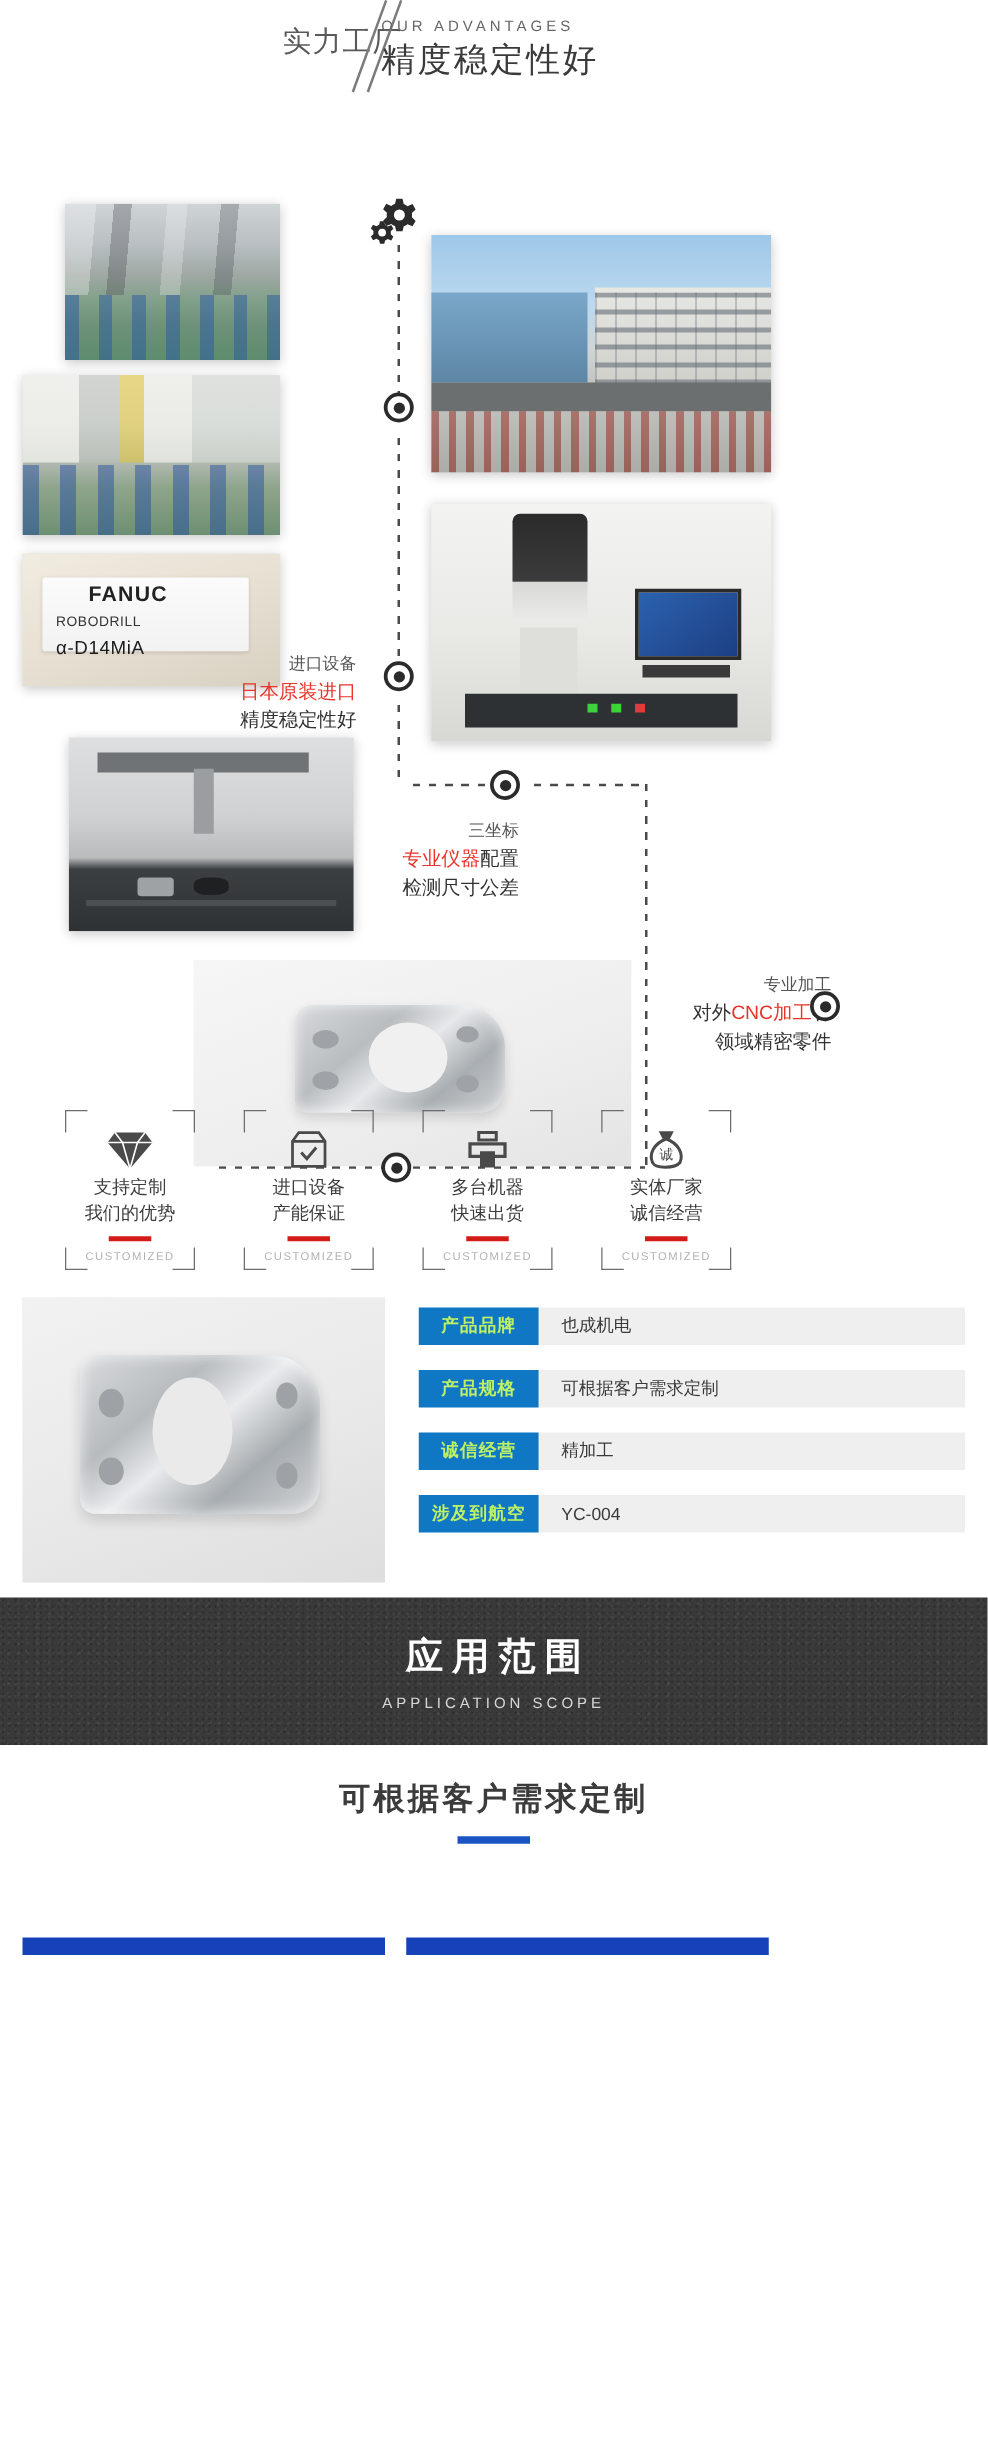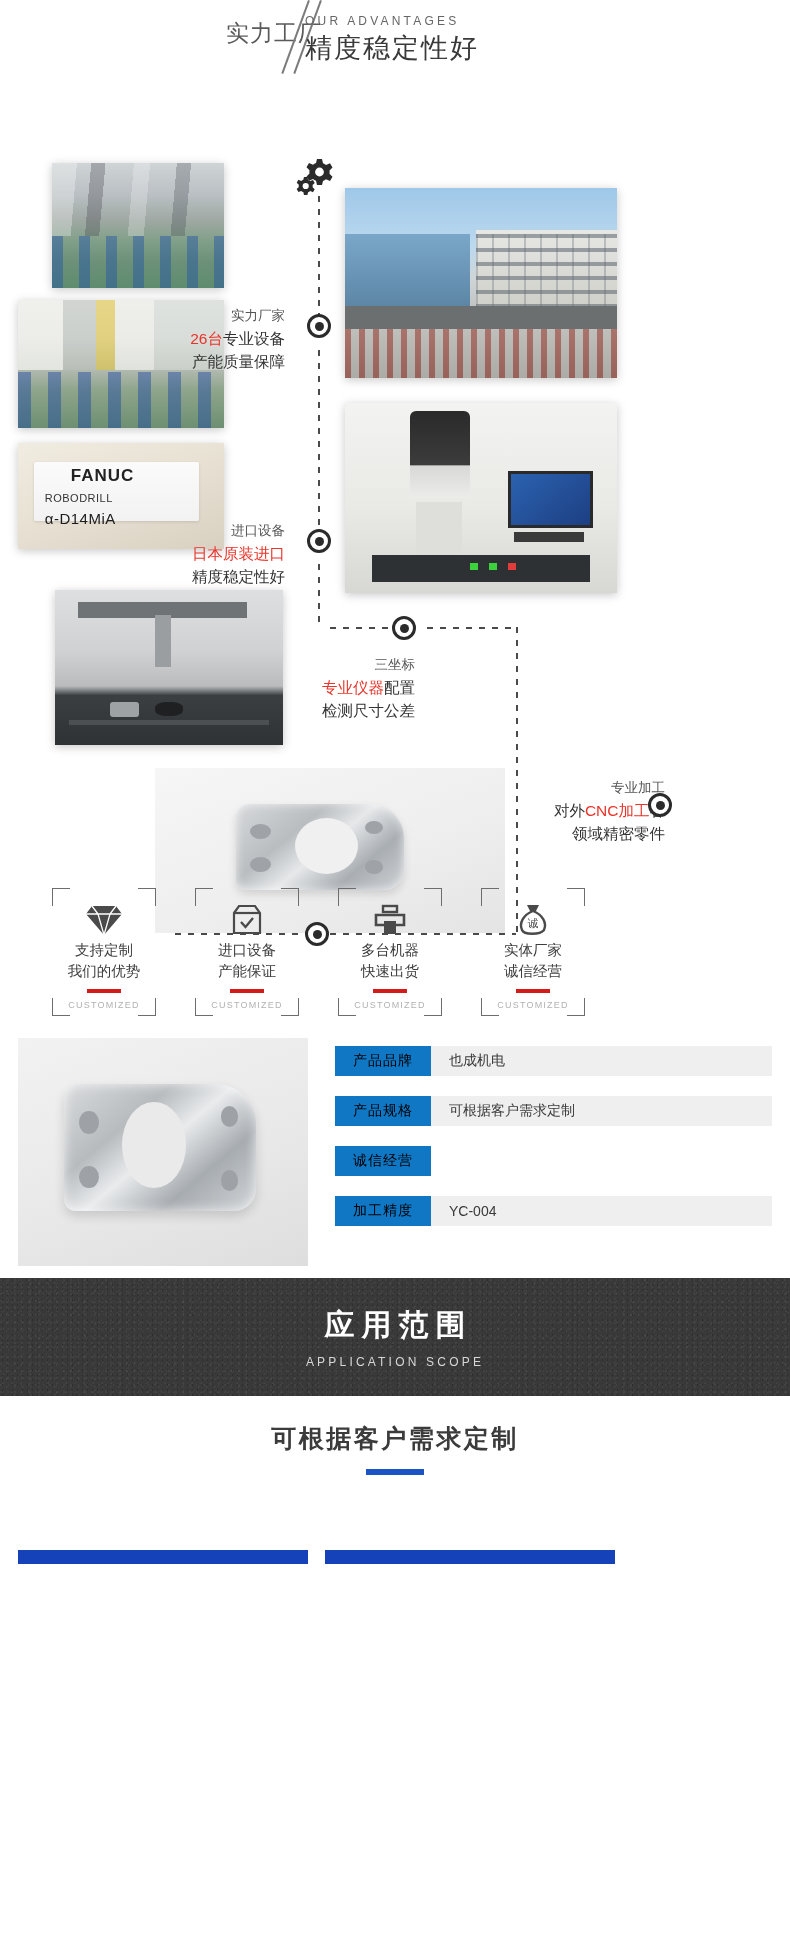--- a/index.html
+++ b/index.html
@@ -165,25 +165,25 @@
     position: absolute;
     left: 335px;
     width: 437px;
     height: 30px;
     display: flex;
     align-items: stretch;
   }
   .spec-k {
     width: 96px;
     background: #1077c4;
-    color: #000000;
+    color: #bef264;
     font-size: 14px;
     letter-spacing: 1px;
     display: flex; align-items: center; justify-content: center;
-    font-weight: 400;
+    font-weight: 700;
   }
   .spec-v {
     flex: 1;
     background: #efefef;
     color: #3a3a3a;
     font-size: 14px;
     display: flex; align-items: center;
     padding-left: 18px;
   }
 
@@ -352,25 +352,20 @@
         background:linear-gradient(140deg,#d7d9db 0%,#b9bdc0 34%,#e6e8ea 52%,#a9aeb2 74%,#cfd2d5 100%);
         border-radius:14px 34px 20px 10px;
         box-shadow:inset 0 0 10px rgba(255,255,255,.7), 0 4px 9px rgba(0,0,0,.13);"></div>
     <div class="pm" style="left:40%; top:30%; width:18%; height:34%; background:#f0f0f0; border-radius:50%;"></div>
     <div class="pm" style="left:27%; top:34%; width:6%; height:9%; background:#9fa3a7; border-radius:50%;"></div>
     <div class="pm" style="left:27%; top:54%; width:6%; height:9%; background:#9fa3a7; border-radius:50%;"></div>
     <div class="pm" style="left:60%; top:32%; width:5%; height:8%; background:#9fa3a7; border-radius:50%;"></div>
     <div class="pm" style="left:60%; top:56%; width:5%; height:8%; background:#9fa3a7; border-radius:50%;"></div>
   </div>
 
-  <div class="tl-label" style="left:170px; top:228px; width:115px;">
-    <div class="t1">实力厂家</div>
-    <div class="t2"><span class="red">26台</span><span>专业设备</span></div>
-    <div class="t3">产能质量保障</div>
-  </div>
 
   <div class="tl-label" style="left:170px; top:443px; width:115px;">
     <div class="t1">进口设备</div>
     <div class="t2"><span class="red">日本原装进口</span><span></span></div>
     <div class="t3">精度稳定性好</div>
   </div>
 
   <div class="tl-label" style="left:300px; top:577px; width:115px;">
     <div class="t1">三坐标</div>
     <div class="t2"><span class="red">专业仪器</span><span>配置</span></div>
@@ -499,23 +494,24 @@
   <div class="spec-row" style="top:18px;">
     <div class="spec-k">产品品牌</div>
     <div class="spec-v">也成机电</div>
   </div>
   <div class="spec-row" style="top:68px;">
     <div class="spec-k">产品规格</div>
     <div class="spec-v">可根据客户需求定制</div>
   </div>
   <div class="spec-row" style="top:118px;">
     <div class="spec-k">诚信经营</div>
+    <div class="spec-v">精加工</div>
   </div>
   <div class="spec-row" style="top:168px;">
-    <div class="spec-k">加工精度</div>
+    <div class="spec-k">涉及到航空</div>
     <div class="spec-v">YC-004</div>
   </div>
 </div>
 
 <div class="dark-band">
   <div class="cn">应用范围</div>
   <div class="en">APPLICATION SCOPE</div>
 </div>
 
 <div class="scope">

